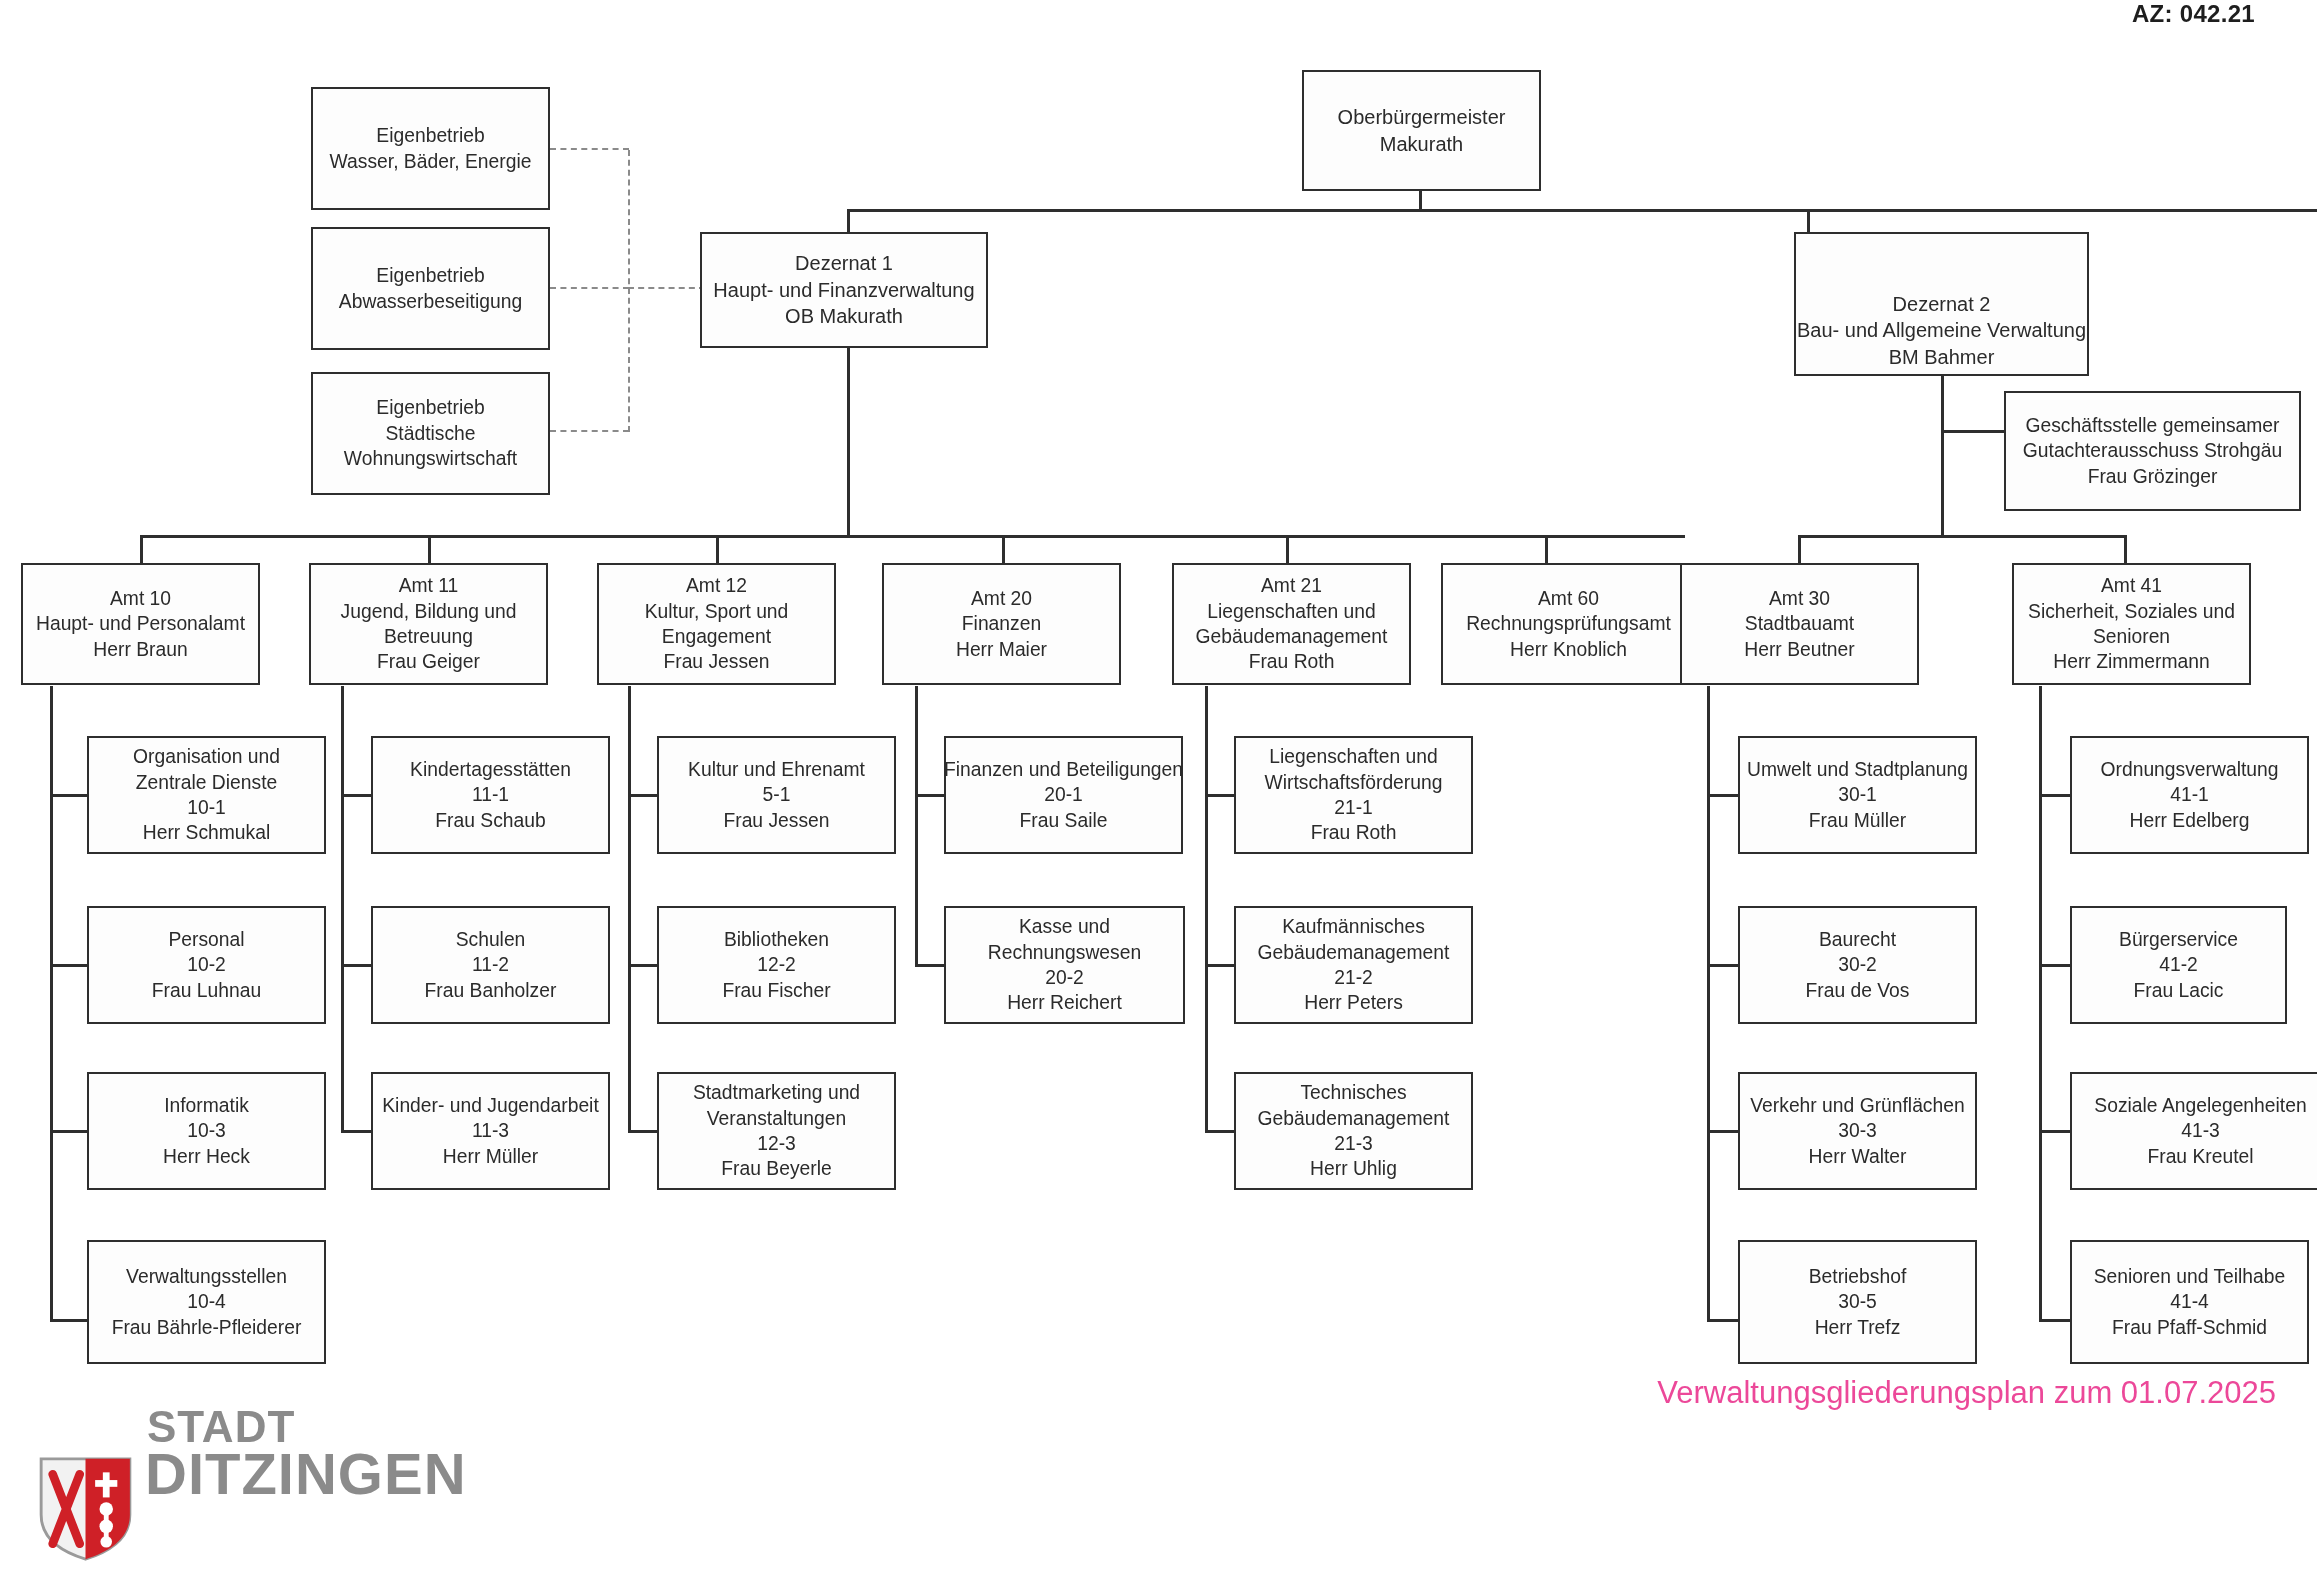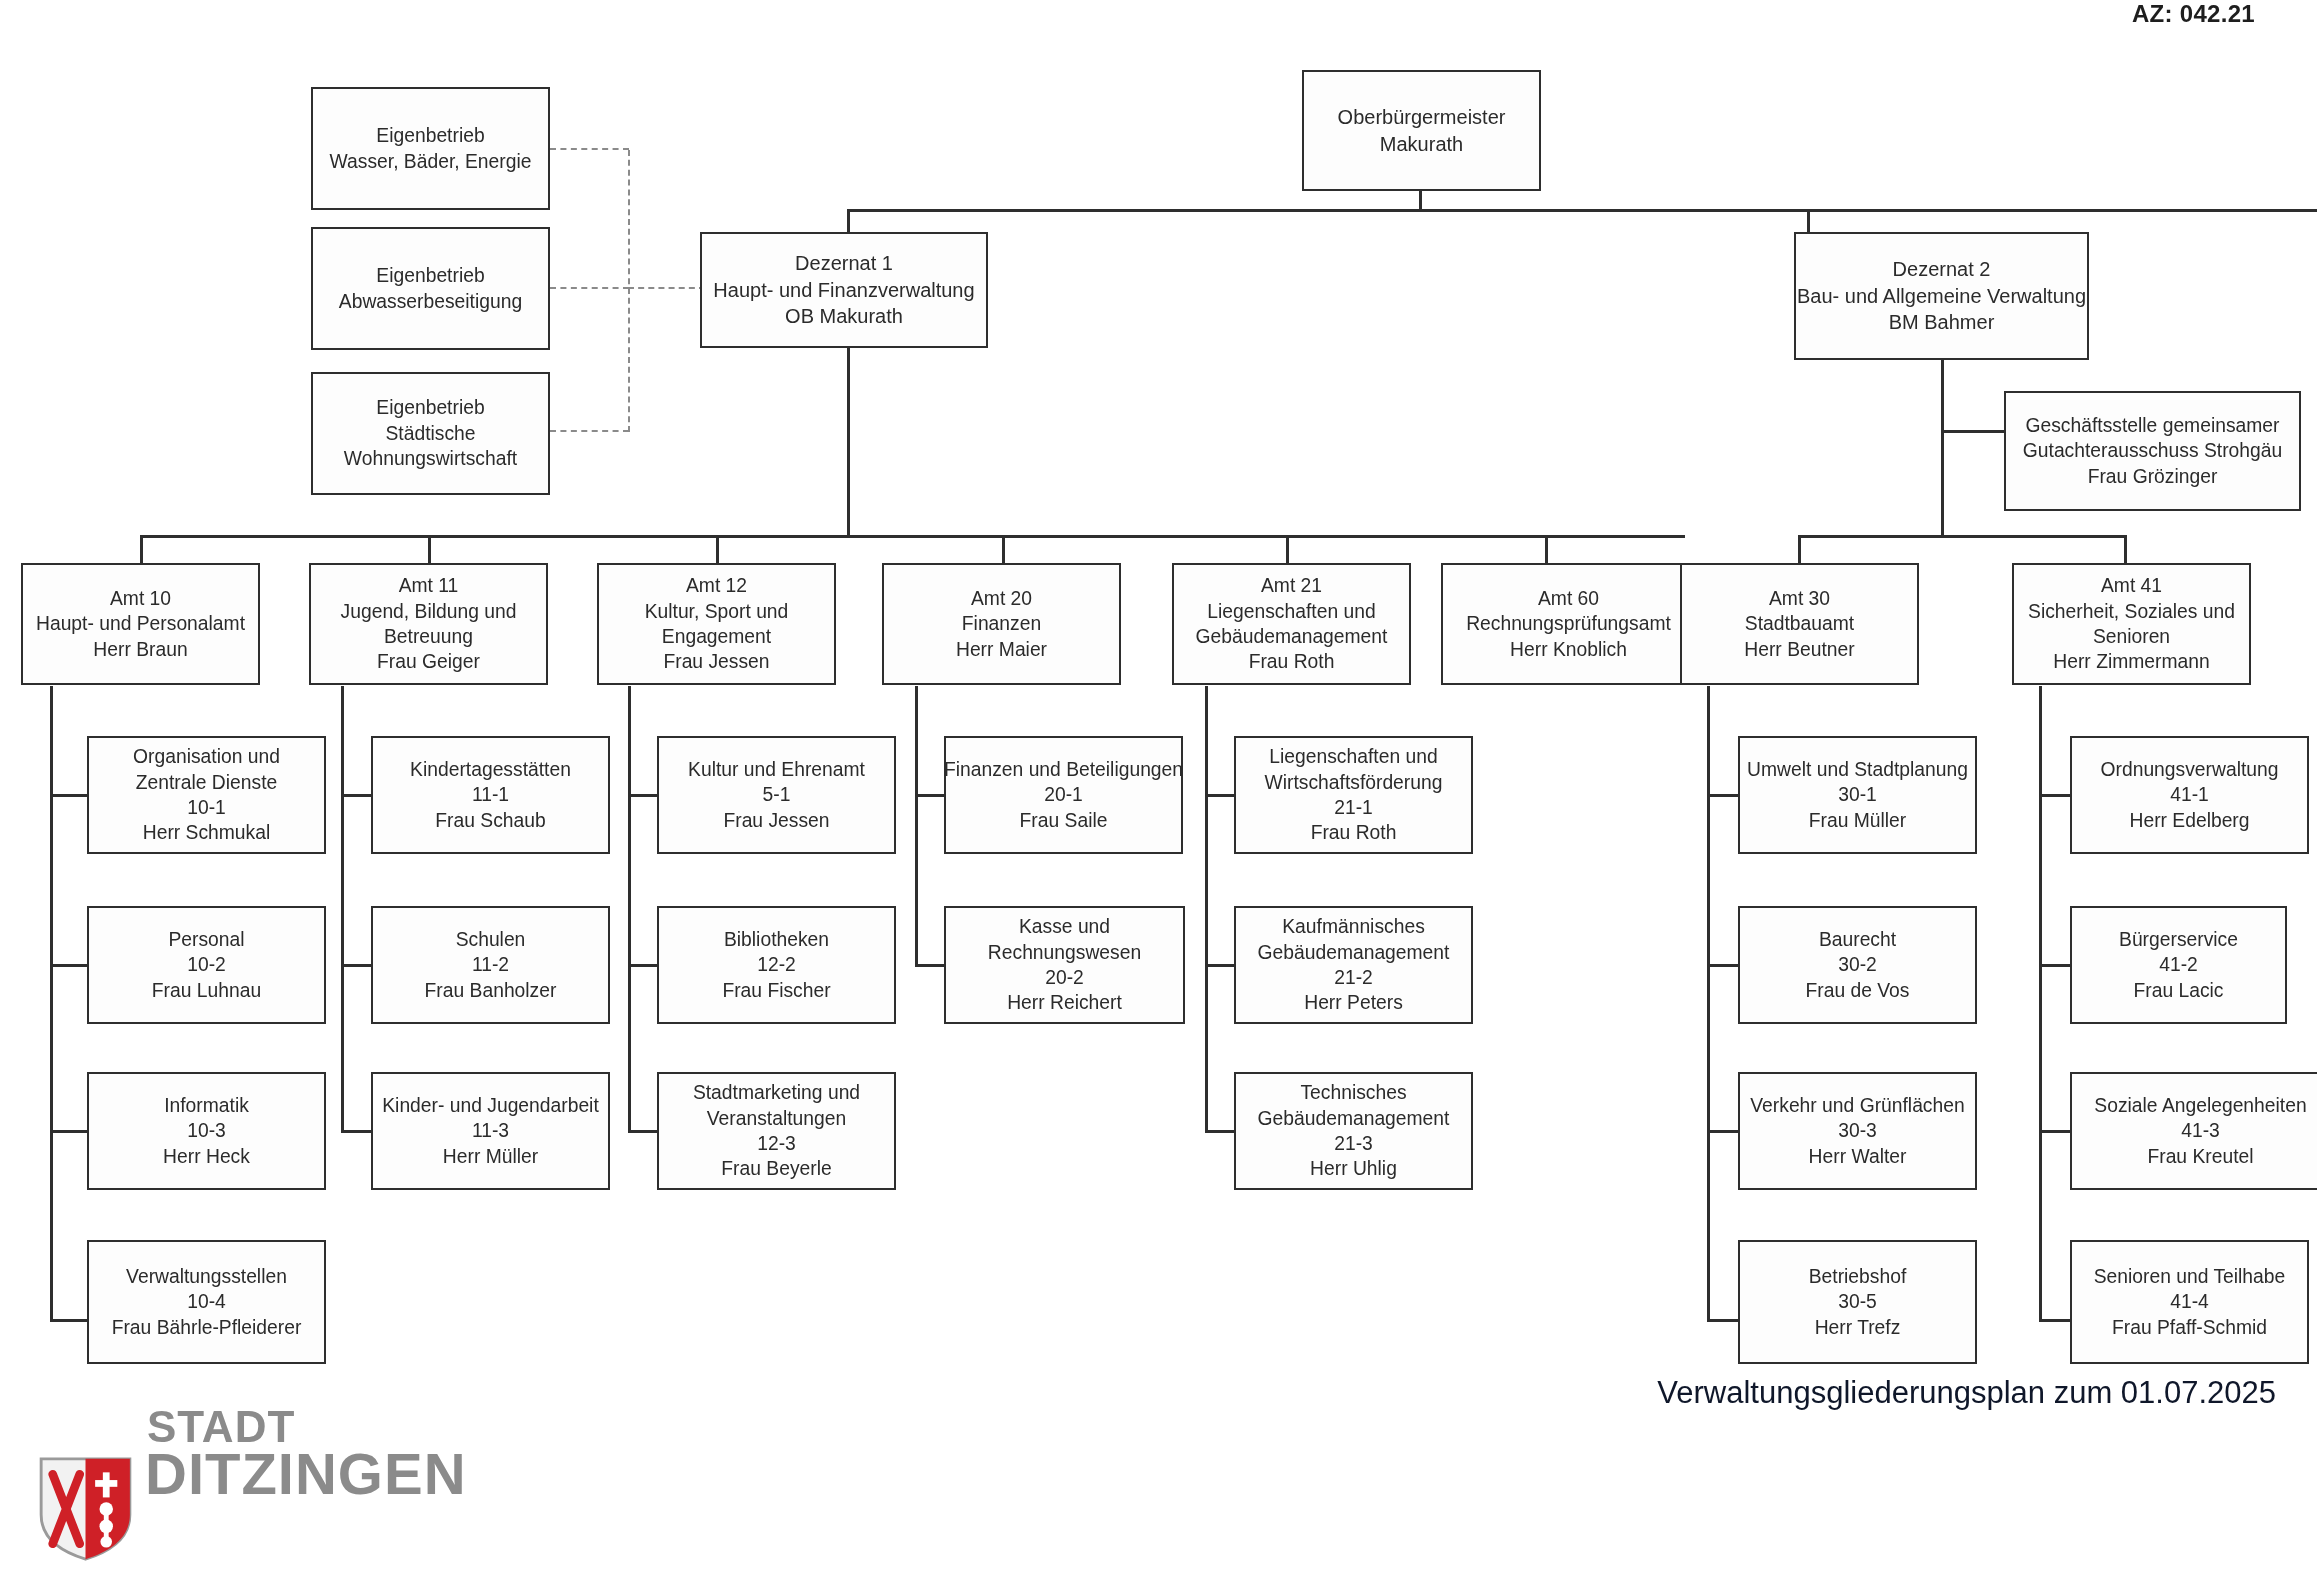--- a/index.html
+++ b/index.html
@@ -66,21 +66,21 @@
     right: 62px; top: 0px;
     font-size: 24px;
     font-weight: bold;
     letter-spacing: 0.3px;
     color: #1e1e1e;
   }
   #footer-title {
     position: absolute;
     right: 41px; top: 1375px;
     font-size: 31px;
-    color: #0f172a;
+    color: #ec4899;
     white-space: nowrap;
     text-align: right;
   }
 
   
   #logo {
     position: absolute;
     left: 37px; top: 1405px;
     width: 444px; height: 159px;
   }
@@ -191,21 +191,21 @@
   <span class="ln">Städtische</span>
   <span class="ln">Wohnungswirtschaft</span>
 </div>
 
 <div class="box lvl-dez" style="left:700px; top:232px; width:288px; height:116px;">
   <span class="ln">Dezernat 1</span>
   <span class="ln">Haupt- und Finanzverwaltung</span>
   <span class="ln">OB Makurath</span>
 </div>
 
-<div class="box lvl-dez" style="left:1794px; top:232px; width:295px; height:128px;">
+<div class="box lvl-dez" style="left:1794px; top:232px; width:295px; height:144px;justify-content:flex-end;">
   <span class="ln">Dezernat 2</span>
   <span class="ln">Bau- und Allgemeine Verwaltung</span>
   <span class="ln">BM Bahmer</span>
 </div>
 
 <div class="box lvl-gesch" style="left:2004px; top:391px; width:297px; height:120px;">
   <span class="ln">Geschäftsstelle gemeinsamer</span>
   <span class="ln">Gutachterausschuss Strohgäu</span>
   <span class="ln">Frau Grözinger</span>
 </div>

